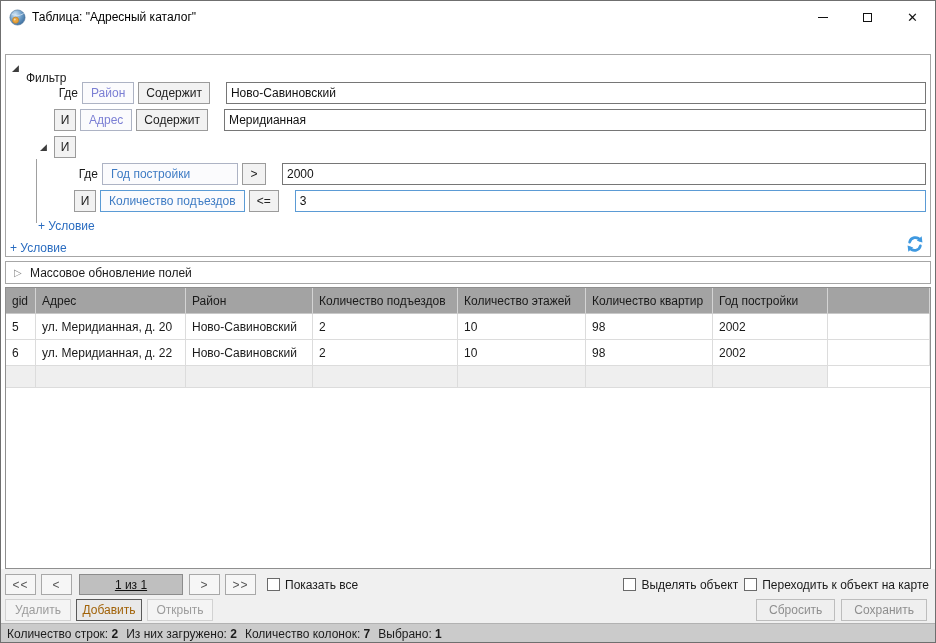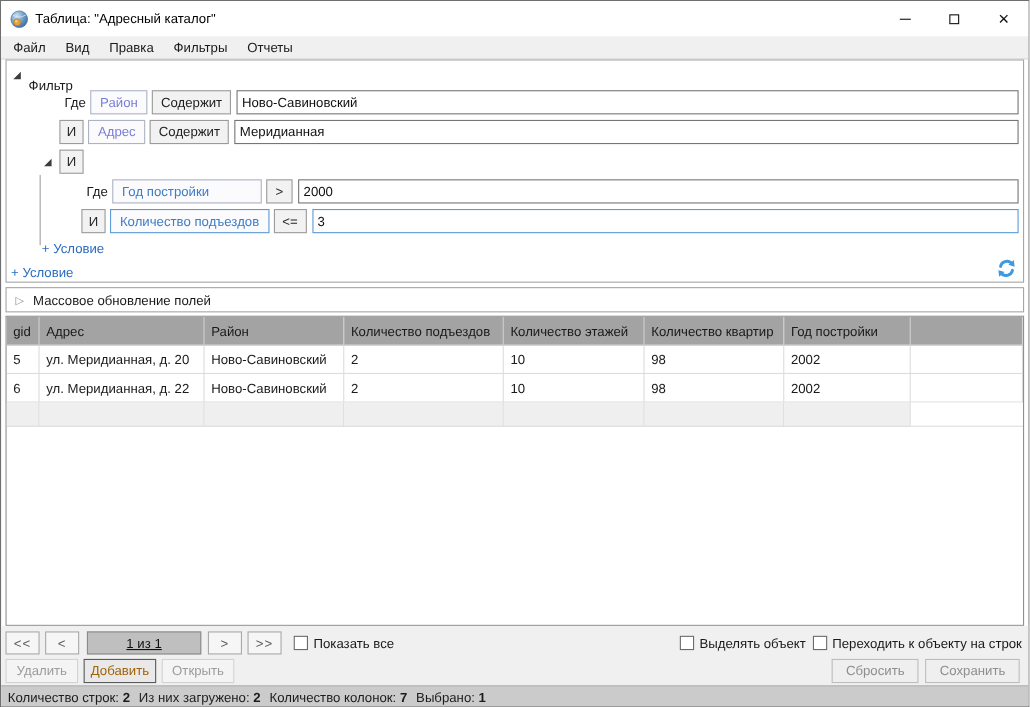--- a/index.html
+++ b/index.html
@@ -28,21 +28,21 @@
   .frow { display:flex; align-items:center; height:22px; margin-top:5px; margin-right:4px; }
   .frow.lvl1 { padding-left:48px; }
   .frow.lvl2 { padding-left:68px; }
   .frow.grp  { padding-left:34px; }
   .where-label { width:24px; text-align:right; margin-right:4px; color:#1a1a1a; }
   .and-btn { width:22px; height:22px; border:1px solid #9b9b9b; background:#f2f2f2; display:flex; align-items:center; justify-content:center; margin-right:4px; color:#222; }
   .field-btn { height:22px; border:1px solid #adb3c4; background:#fbfbfd; padding:0 8px; display:flex; align-items:center; margin-right:4px; }
   .field-btn.purple { color:#7b7fd4; }
   .field-btn.blue { color:#3f7cc4; min-width:136px; }
   .field-btn.blue.focus { border-color:#5b9bd5; min-width:142px; }
-  .op-btn { height:22px; min-width:24px; border:1px solid #9b9b9b; background:#f2f2f2; padding:0 7px; display:flex; align-items:center; justify-content:center; margin-right:5px; color:#222; }
+  .op-btn { height:22px; min-width:24px; border:1px solid #9b9b9b; background:#f2f2f2; padding:0 7px; display:flex; align-items:center; justify-content:center; margin-right:16px; color:#222; }
   .f-input { flex:1; height:22px; border:1px solid #767676; background:#fff; padding:0 4px; font:inherit; color:#111; }
   .f-input.focus { border-color:#5b9bd5; }
   .cond-link { color:#2a6cc0; height:16px; display:flex; align-items:center; width:max-content; }
   .cond-inner { margin:6px 0 0 32px; }
   .cond-outer { margin:6px 0 0 4px; }
   .tree-line { position:absolute; left:30px; top:104px; width:1px; height:64px; background:#a0a0a0; }
   .refresh-btn { position:absolute; right:6px; bottom:3px; width:18px; height:18px; }
 
   
   .mass-bar { position:absolute; top:260px; left:4px; right:4px; height:23px; border:1px solid #a6a6a6; background:#fff; display:flex; align-items:center; padding-left:8px; }
@@ -100,27 +100,20 @@
         <span></span>
       </div>
     <div class="win-btn max">
         <span></span>
       </div>
     <div class="win-btn">
         <span>✕</span>
       </div>
   </div>
 
-  <div class="menubar">
-    <div class="menu-item">Файл</div>
-    <div class="menu-item">Вид</div>
-    <div class="menu-item">Правка</div>
-    <div class="menu-item">Фильтры</div>
-    <div class="menu-item">Отчеты</div>
-  </div>
 
   <div class="filter-panel">
     <div class="f-header">
       <span class="tri-open">◢</span>
       <span class="f-title">Фильтр</span>
     </div>
 
     <div class="frow lvl1">
       <span class="where-label">Где</span>
       <div class="field-btn purple">Район</div>
@@ -226,21 +219,21 @@
         <div class="chk"></div>
         <span>Показать все</span>
       </div>
       <div class="pag-spacer"></div>
       <div class="chk-group">
         <div class="chk"></div>
         <span>Выделять объект</span>
       </div>
       <div class="chk-group">
         <div class="chk"></div>
-        <span>Переходить к объекту на строк</span>
+        <span>Переходить к объект на карте</span>
       </div>
     </div>
     <div class="btn-row">
       <div class="act-btn disabled">Удалить</div>
       <div class="act-btn default">Добавить</div>
       <div class="act-btn disabled">Открыть</div>
       <div class="btn-spacer"></div>
       <div class="act-btn right">Сбросить</div>
       <div class="act-btn right">Сохранить</div>
     </div>

